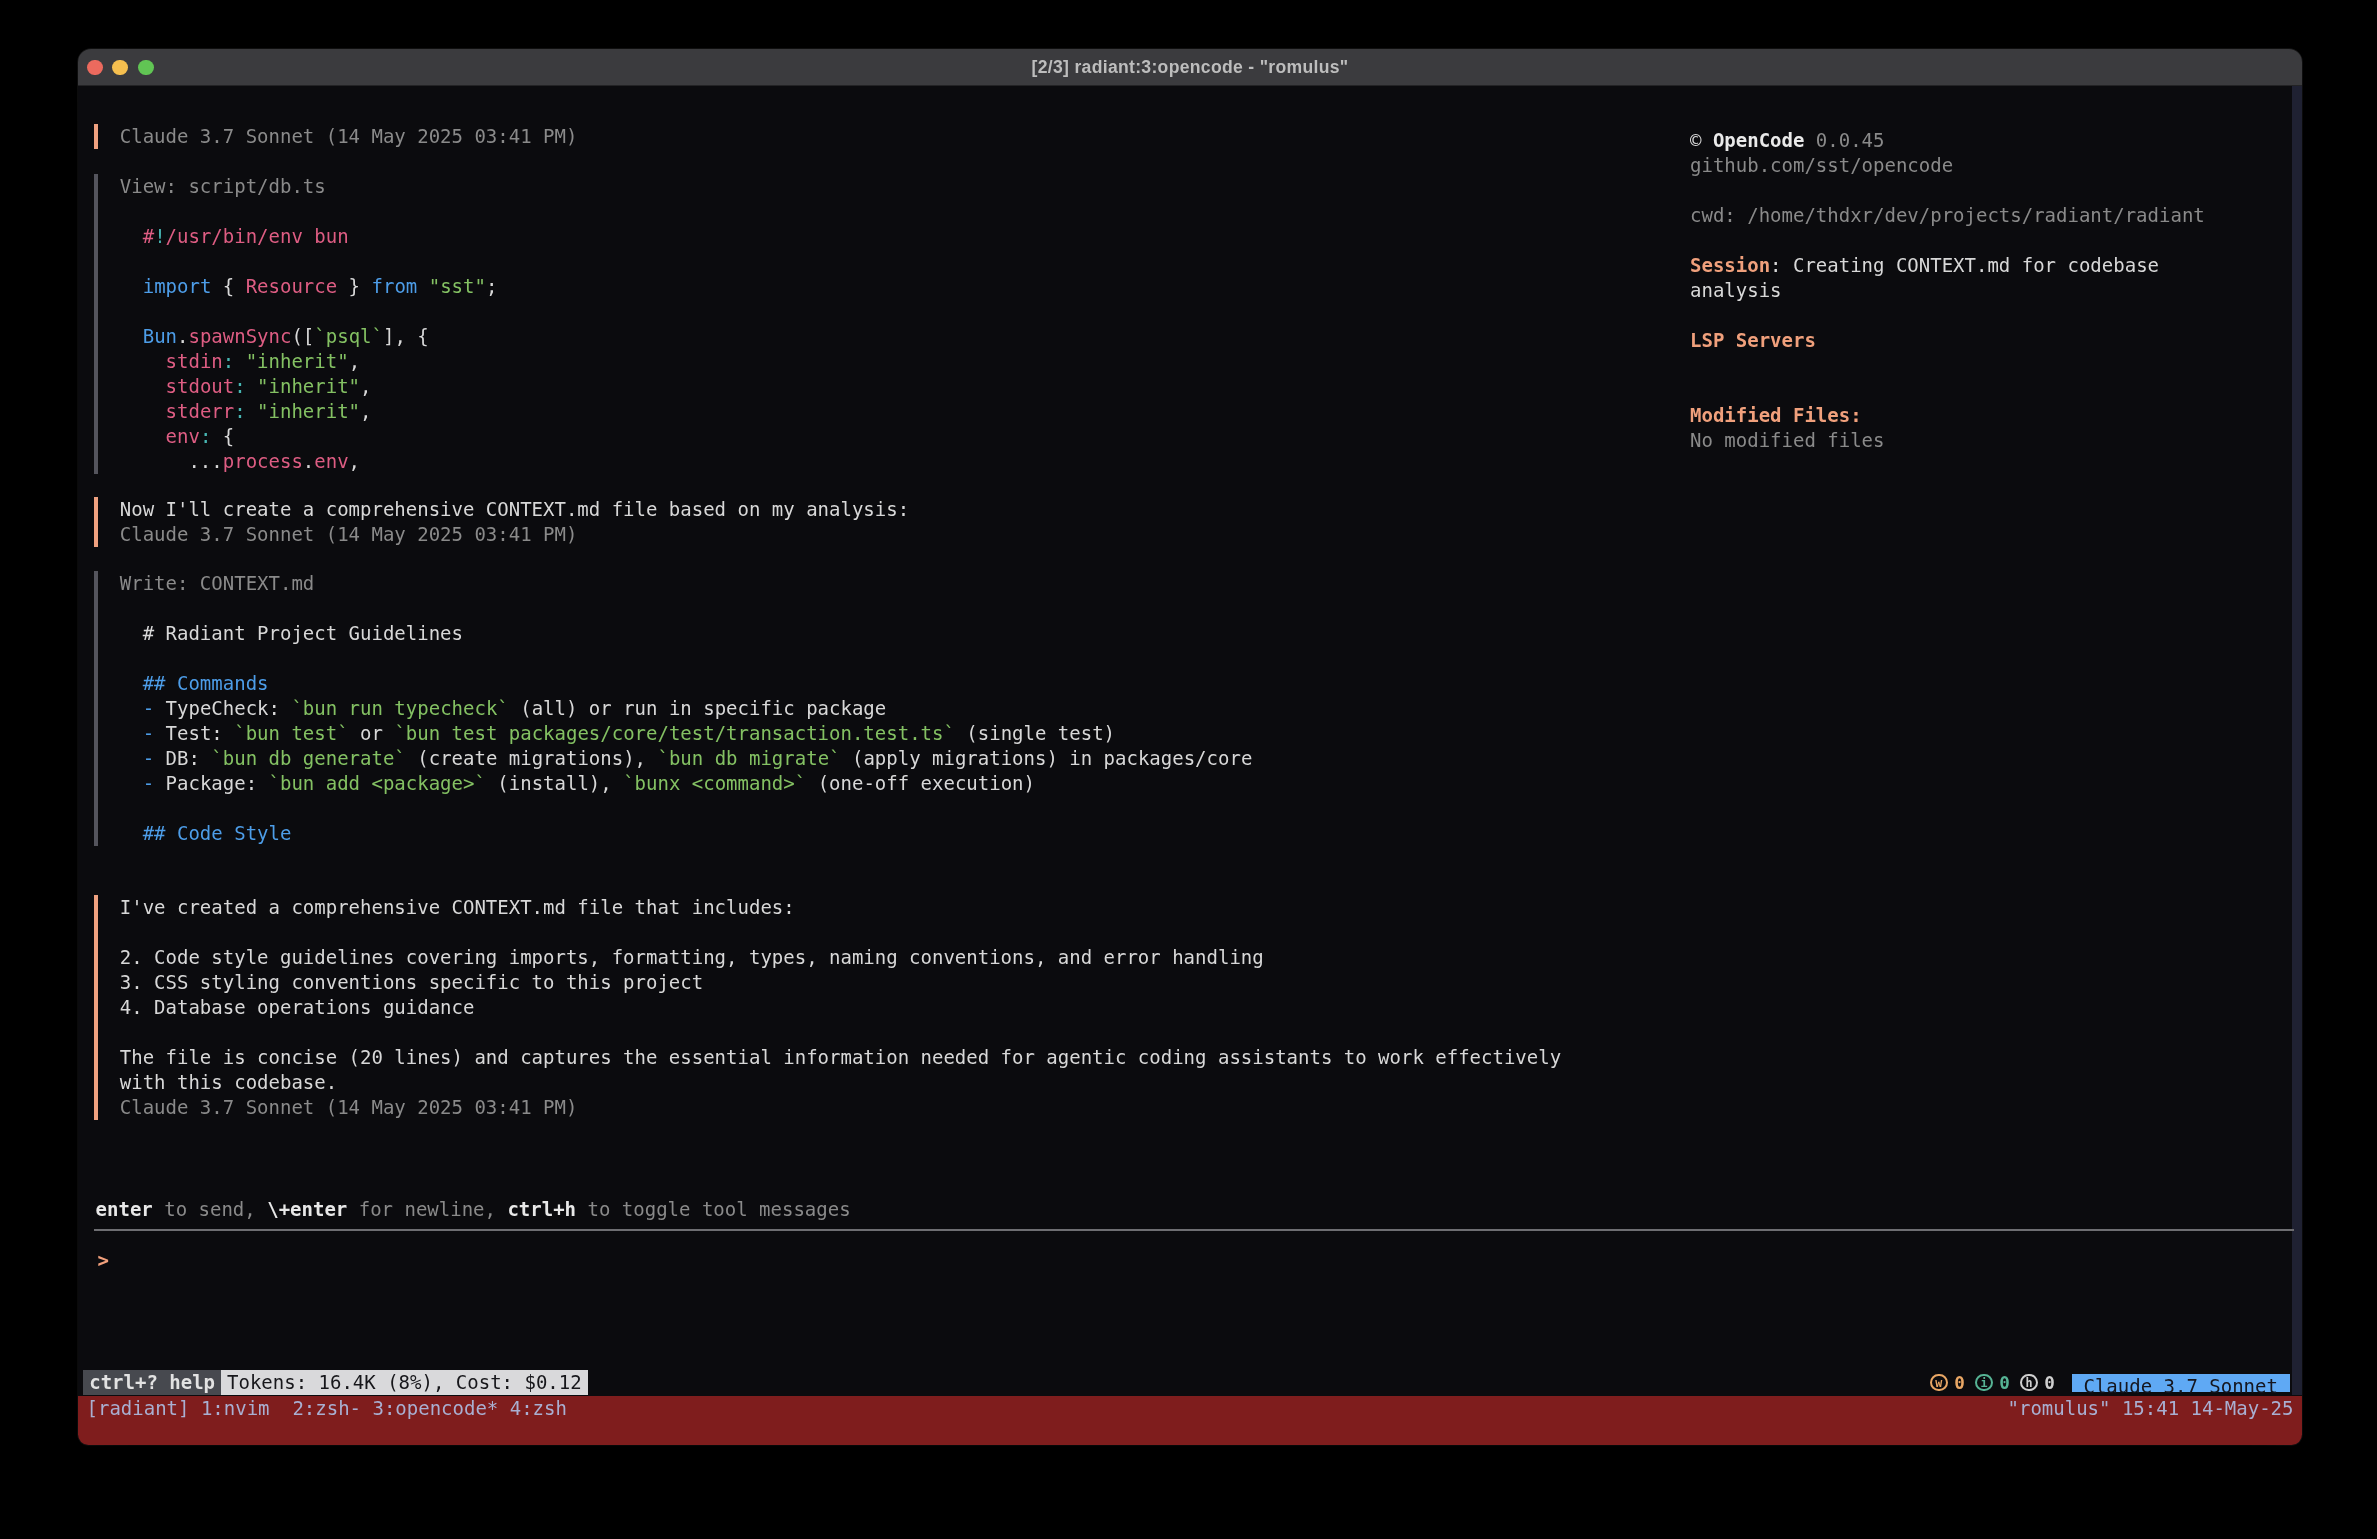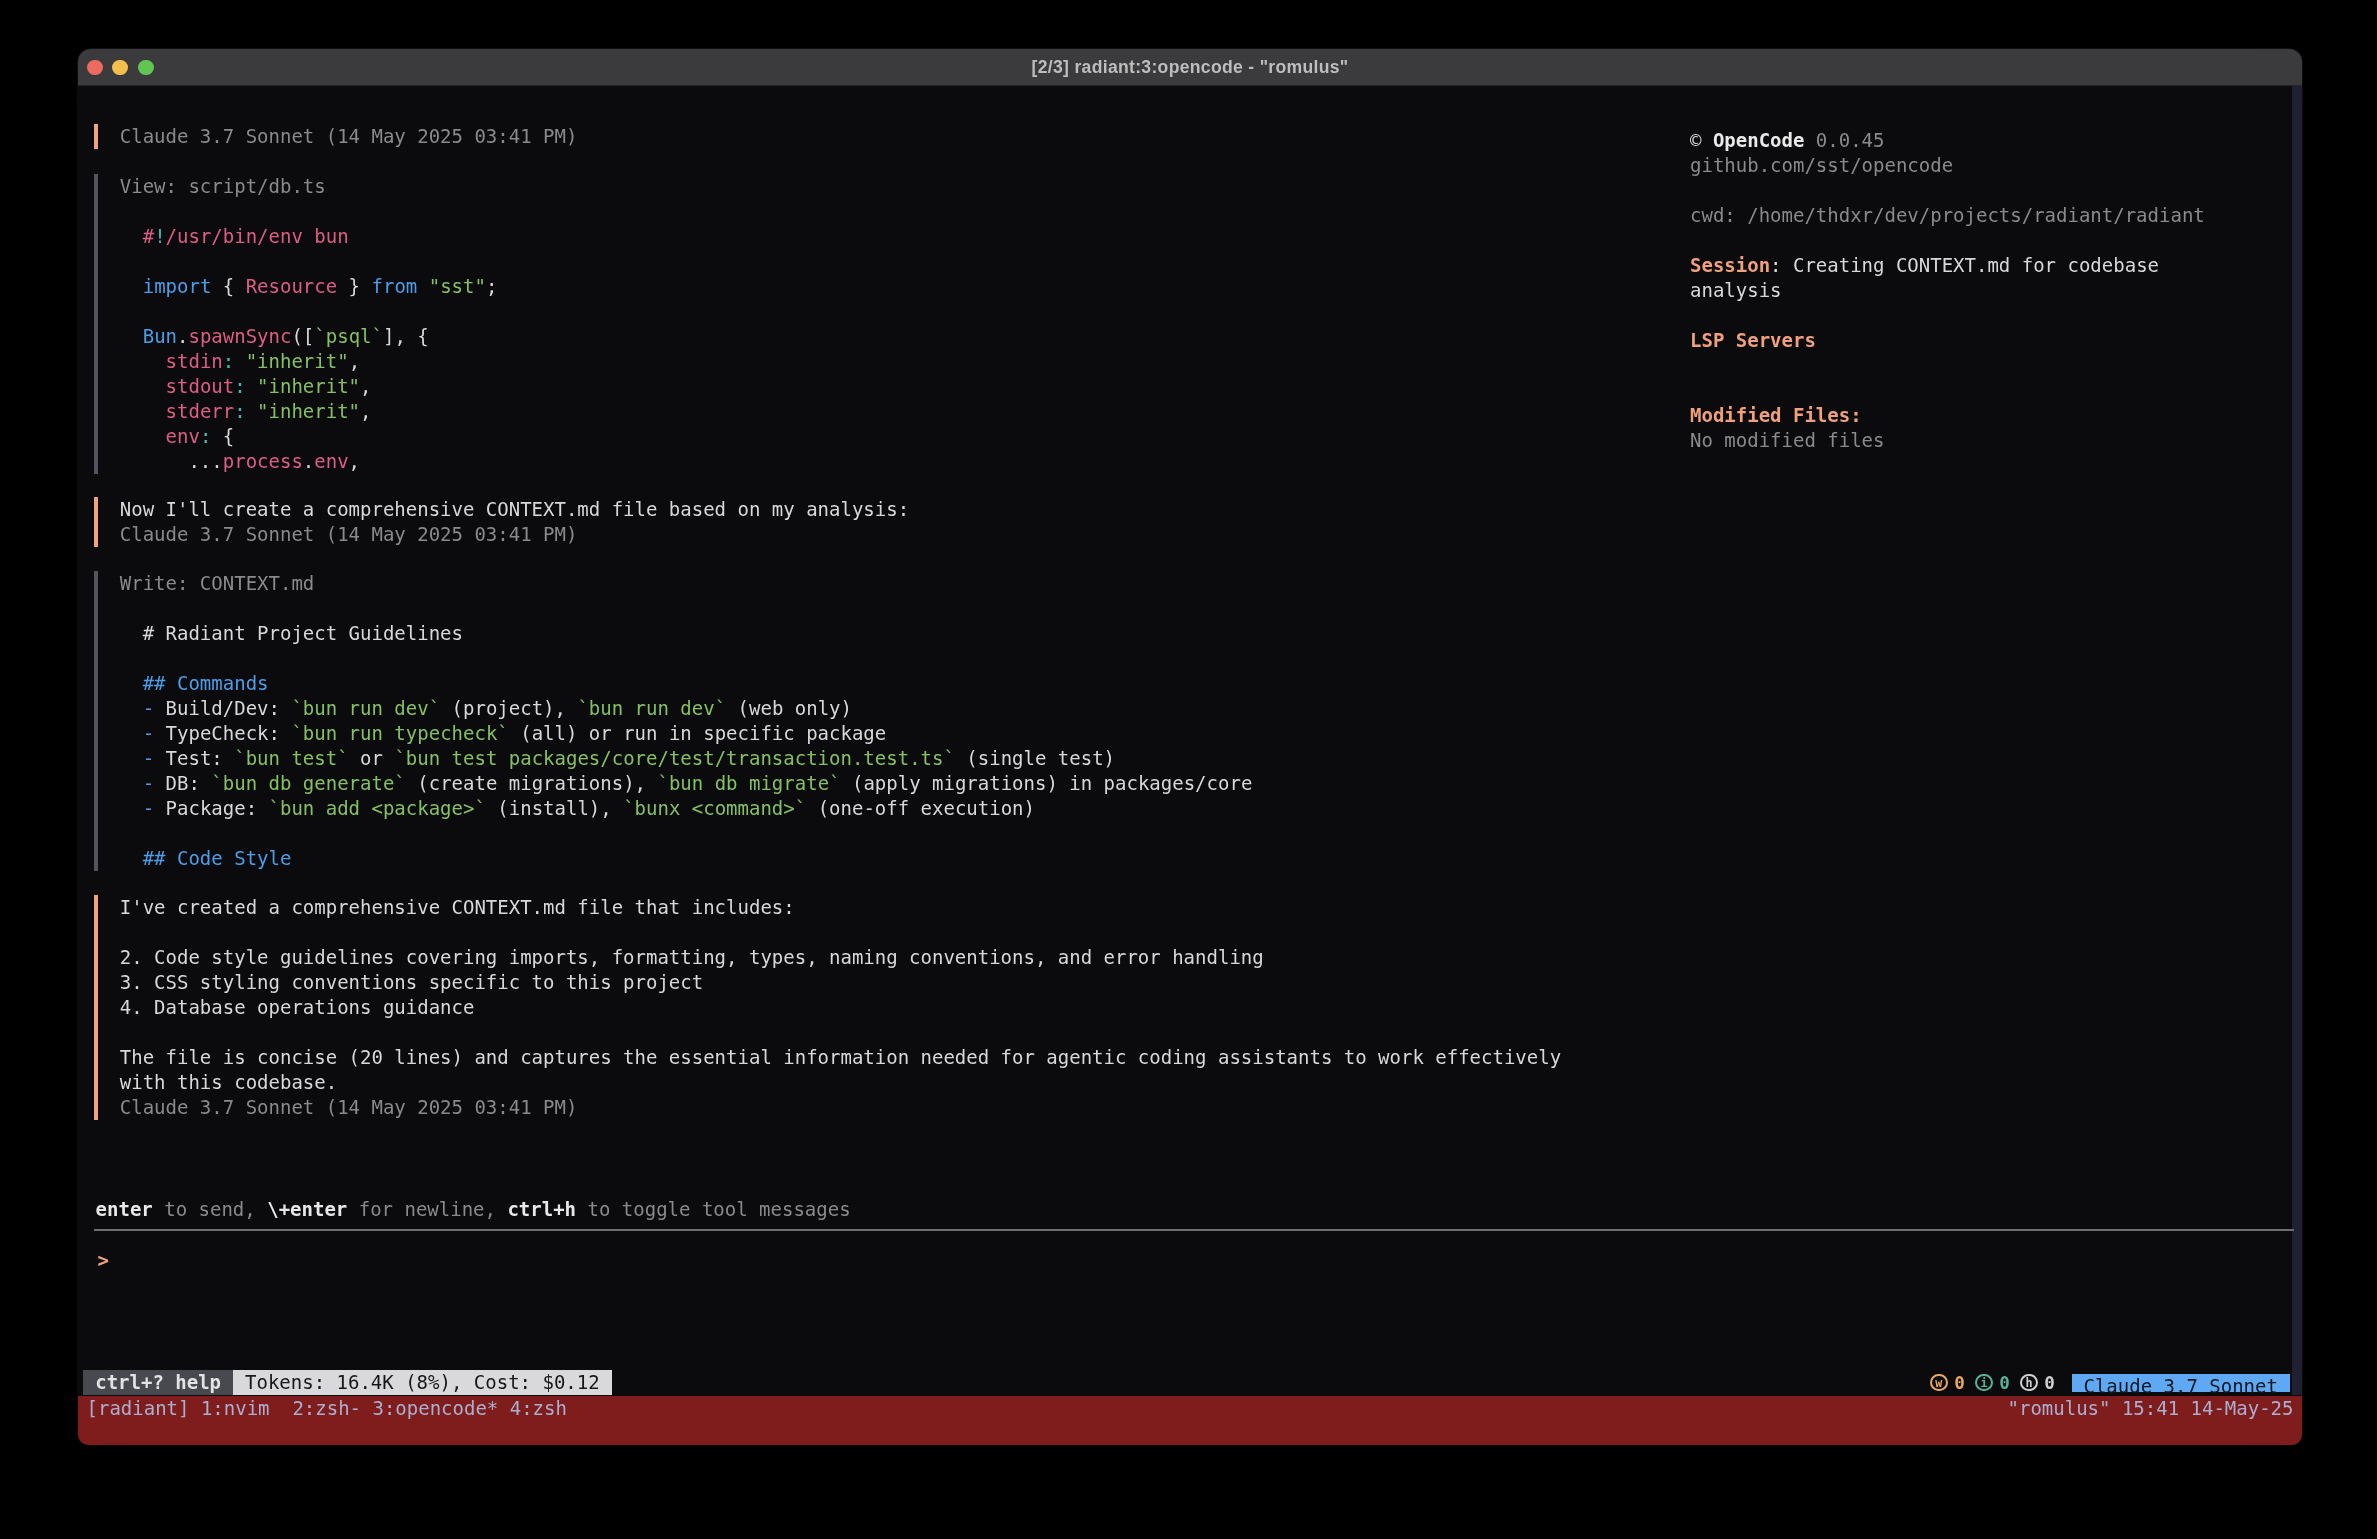--- a/index.html
+++ b/index.html
@@ -49,21 +49,21 @@
 
   .hintline { position:absolute; left:17.6px; top:1148px; height:25px; line-height:25px; white-space:pre; }
   .divider  { position:absolute; left:16.3px; right:7.8px; top:1180px; height:2px; background:#6E6E72; }
   .promptline { position:absolute; left:19.6px; top:1199px; height:25px; line-height:25px;
                 color:#F2A07C; font-weight:700; }
 
   .sidebar { position:absolute; left:1612px; top:79px; width:561px; }
 
   .statusbar { position:absolute; left:5.2px; right:12.4px; top:1321px; height:25px;
                display:flex; align-items:center; }
-  .chip { height:25px; line-height:25px; padding:0 12px; white-space:pre; }
+  .chip { height:25px; line-height:25px; padding:0 6px; white-space:pre; }
   .chip.help   { background:#47494F; color:#E2E2E2; font-weight:700; }
   .chip.tokens { background:#D9D9DB; color:#17171B; }
   .status-right { margin-left:auto; display:flex; align-items:center; gap:10.4px; }
   .diag { display:flex; align-items:center; gap:6.5px; }
   .diag .circ { width:17.6px; height:17.6px; border-radius:50%; border:2px solid currentColor;
                 font-size:11.7px; font-weight:700; display:flex; align-items:center; justify-content:center; }
   .diag .cnt { font-size:17.6px; font-weight:700; }
   .diag.w { color:#E9A765; }
   .diag.i { color:#56B394; }
   .diag.h { color:#CFCFCF; }
@@ -115,21 +115,20 @@
         <div class="tline"><span class="c-fg">Now I'll create a comprehensive CONTEXT.md file based on my analysis:</span></div>
         <div class="tline"><span class="c-dim">Claude 3.7 Sonnet (14 May 2025 03:41 PM)</span></div>
       </div>
 
     <div class="block" style="top:522px">
         <div class="tline"><span class="c-dim">Write: CONTEXT.md</span></div>
         <div class="tline">&nbsp;</div>
         <div class="tline"><span class="c-fg">  # Radiant Project Guidelines</span></div>
         <div class="tline">&nbsp;</div>
         <div class="tline"><span class="c-blue">  ## Commands</span></div>
-        <div class="tline"><span class="c-fg">  </span><span class="c-blue">-</span><span class="c-fg"> Build/Dev: </span><span class="c-green">`bun run dev`</span><span class="c-fg"> (project), </span><span class="c-green">`bun run dev`</span><span class="c-fg"> (web only)</span></div>
         <div class="tline"><span class="c-fg">  </span><span class="c-blue">-</span><span class="c-fg"> TypeCheck: </span><span class="c-green">`bun run typecheck`</span><span class="c-fg"> (all) or run in specific package</span></div>
         <div class="tline"><span class="c-fg">  </span><span class="c-blue">-</span><span class="c-fg"> Test: </span><span class="c-green">`bun test`</span><span class="c-fg"> or </span><span class="c-green">`bun test packages/core/test/transaction.test.ts`</span><span class="c-fg"> (single test)</span></div>
         <div class="tline"><span class="c-fg">  </span><span class="c-blue">-</span><span class="c-fg"> DB: </span><span class="c-green">`bun db generate`</span><span class="c-fg"> (create migrations), </span><span class="c-green">`bun db migrate`</span><span class="c-fg"> (apply migrations) in packages/core</span></div>
         <div class="tline"><span class="c-fg">  </span><span class="c-blue">-</span><span class="c-fg"> Package: </span><span class="c-green">`bun add &lt;package&gt;`</span><span class="c-fg"> (install), </span><span class="c-green">`bunx &lt;command&gt;`</span><span class="c-fg"> (one-off execution)</span></div>
         <div class="tline">&nbsp;</div>
         <div class="tline"><span class="c-blue">  ## Code Style</span></div>
       </div>
 
     <div class="block accent" style="top:846px">
         <div class="tline"><span class="c-fg">I've created a comprehensive CONTEXT.md file that includes:</span></div>

